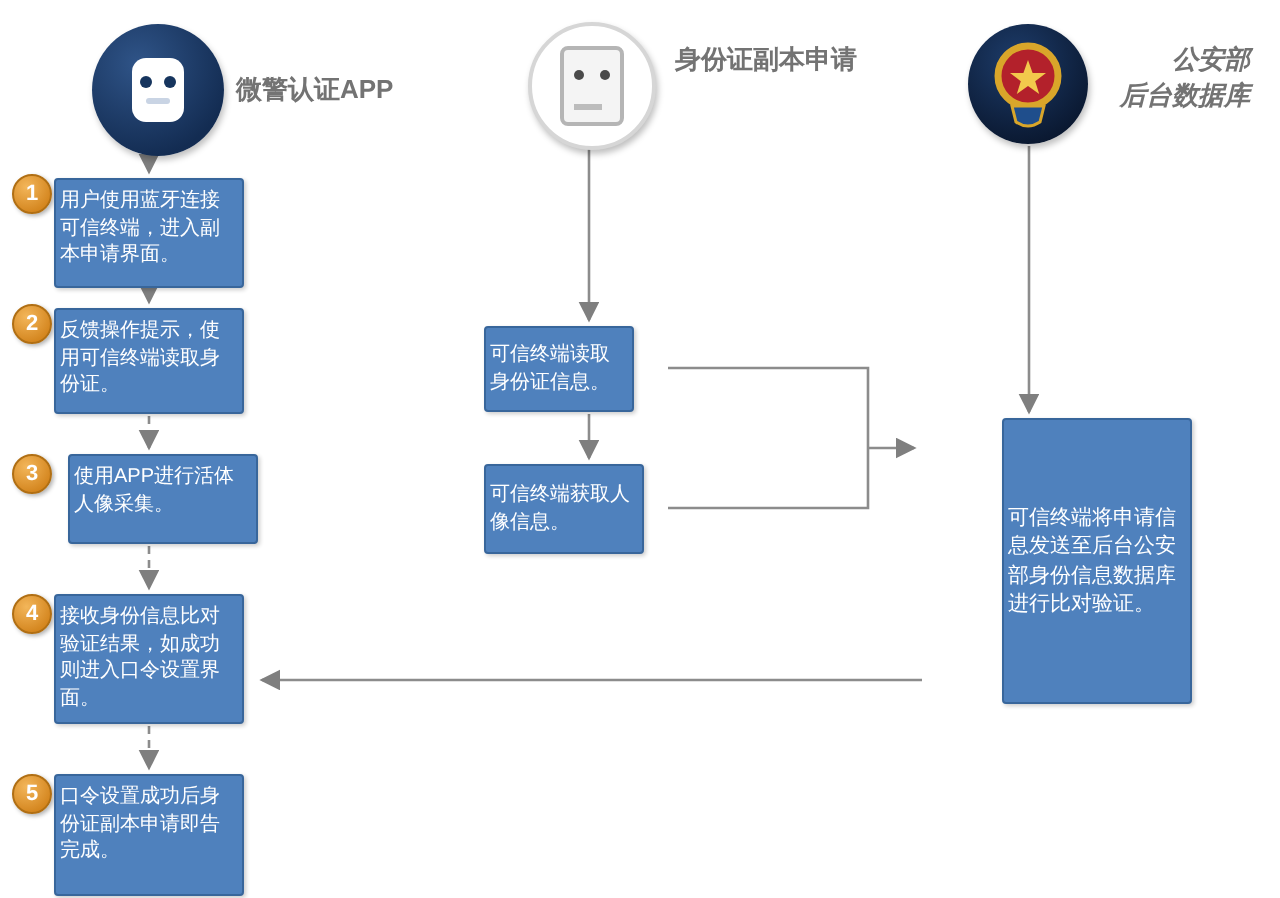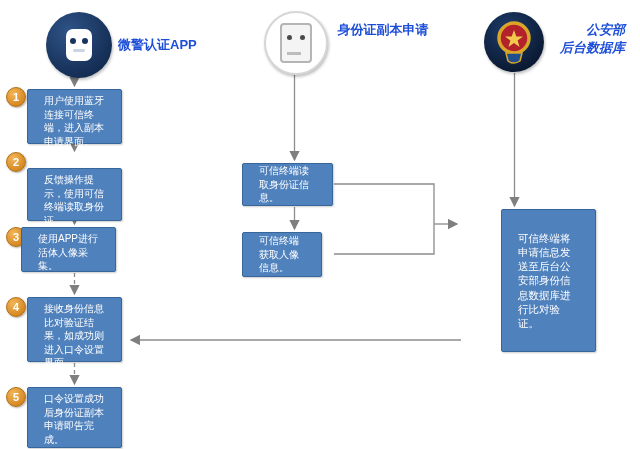--- a/index.html
+++ b/index.html
@@ -19,36 +19,36 @@
   .app-device .eye.l{left:4px;} .app-device .eye.r{right:4px;}
   .app-device .mouth{position:absolute;left:7px;top:20px;width:12px;height:3px;border-radius:2px;background:#c9d4e4;}
 
   
   .term-device{width:28px;height:36px;background:#f4f4f4;border:2px solid #b5b5b5;border-radius:4px;position:relative;}
   .term-device .dot{position:absolute;top:10px;width:5px;height:5px;border-radius:50%;background:#4a4a4a;}
   .term-device .dot.l{left:5px;} .term-device .dot.r{right:5px;}
   .term-device .slot{position:absolute;left:5px;bottom:6px;width:14px;height:3px;background:#bcbcbc;}
 
   
-  .node-label{position:absolute;color:#1d4ed8;font-weight:bold;font-size:13px;line-height:1.35;}
+  .node-label{position:absolute;color:#737373;font-weight:bold;font-size:13px;line-height:1.35;}
   .lbl-app{left:118px;top:36px;}
   .lbl-terminal{left:331px;top:21px;text-align:center;width:104px;}
   .lbl-db{left:560px;top:21px;text-align:right;font-style:italic;}
 
   
   .pbox{position:absolute;background:#4f81bd;border:1px solid #38669b;border-radius:2px;
-    color:#ffffff;font-size:10px;line-height:1.35;padding:4px 16px;box-sizing:border-box;
+    color:#ffffff;font-size:10px;line-height:1.35;padding:4px 2px;box-sizing:border-box;
     word-break:break-all;text-align:left;box-shadow:1px 1px 2px rgba(0,0,0,.2);}
   .pbox.center{display:flex;align-items:center;}
   .step1{left:27px;top:89px;width:95px;height:55px;}
-  .step2{left:27px;top:168px;width:95px;height:53px;}
-  .step3{left:21px;top:227px;width:95px;height:45px;}
+  .step2{left:27px;top:154px;width:95px;height:53px;}
+  .step3{left:34px;top:227px;width:95px;height:45px;}
   .step4{left:27px;top:297px;width:95px;height:65px;}
   .step5{left:27px;top:387px;width:95px;height:61px;}
-  .mid1{left:242px;top:163px;width:91px;height:43px;}
+  .mid1{left:242px;top:163px;width:75px;height:43px;}
   .mid2{left:242px;top:232px;width:80px;height:45px;}
   .rightbox{left:461px;top:209px;width:95px;height:143px;font-size:10.5px;margin-left:40px;}
 
   
   .badge{position:absolute;left:6px;width:18px;height:18px;border-radius:50%;
     background:radial-gradient(circle at 35% 30%, #f3b65a, #d4861f 75%);
     border:1px solid #b06f14;color:#ffffff;font-size:11px;font-weight:bold;
     display:flex;align-items:center;justify-content:center;box-shadow:1px 1px 2px rgba(0,0,0,.3);}
   .b1{top:87px;} .b2{top:152px;} .b3{top:227px;} .b4{top:297px;} .b5{top:387px;}
 

